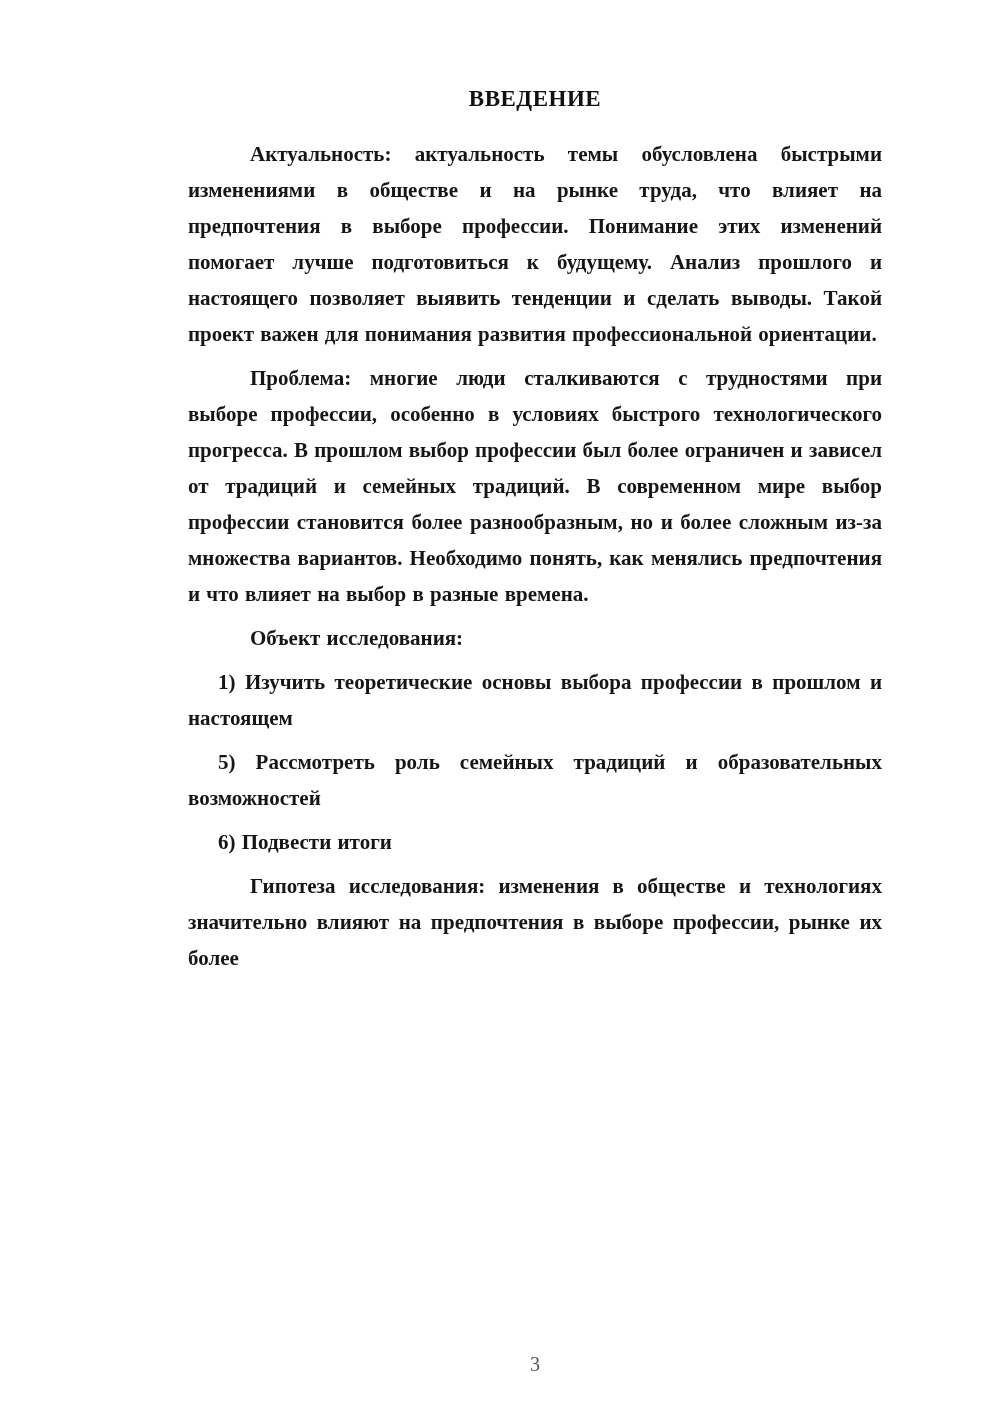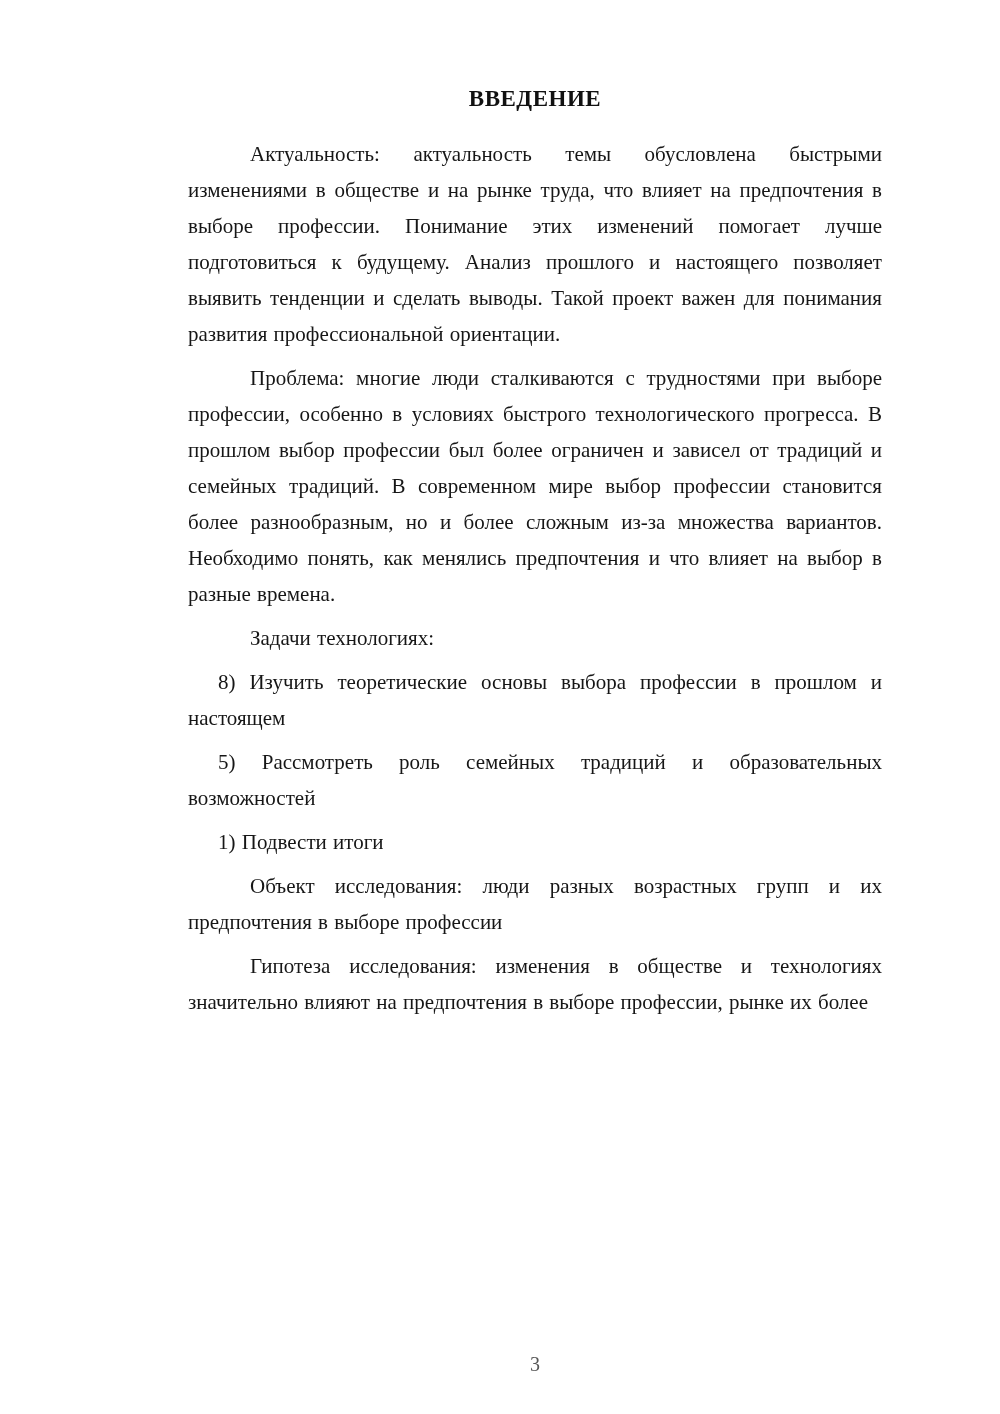--- a/index.html
+++ b/index.html
@@ -27,20 +27,21 @@
     letter-spacing: 0.5px;
     color: #111111;
   }
   .para {
     font-size: 21px;
     line-height: 36px;
     text-align: justify;
     margin: 0 0 8px 0;
     text-indent: 62px;
     word-spacing: 1px;
+    font-weight: bold;
   }
   .para.list-item {
     text-indent: 30px;
   }
   .page-footer {
     position: absolute;
     bottom: 38px;
     left: 140px;
     right: 70px;
     text-align: center;
@@ -50,22 +51,21 @@
 </style>
 </head>
 <body>
 
 <div class="page">
   <h1 class="doc-title">ВВЕДЕНИЕ</h1>
 
   <div class="doc-body">
       <p class="para">Актуальность: актуальность темы обусловлена быстрыми изменениями в обществе и на рынке труда, что влияет на предпочтения в выборе профессии. Понимание этих изменений помогает лучше подготовиться к будущему. Анализ прошлого и настоящего позволяет выявить тенденции и сделать выводы. Такой проект важен для понимания развития профессиональной ориентации.</p>
       <p class="para">Проблема: многие люди сталкиваются с трудностями при выборе профессии, особенно в условиях быстрого технологического прогресса. В прошлом выбор профессии был более ограничен и зависел от традиций и семейных традиций. В современном мире выбор профессии становится более разнообразным, но и более сложным из-за множества вариантов. Необходимо понять, как менялись предпочтения и что влияет на выбор в разные времена.</p>
-      <p class="para">Задачи технологиях:</p>
-      <p class="para list-item">8) Изучить теоретические основы выбора профессии в прошлом и настоящем</p>
+      <p class="para">Объект исследования:</p>
+      <p class="para list-item">1) Изучить теоретические основы выбора профессии в прошлом и настоящем</p>
       <p class="para list-item">5) Рассмотреть роль семейных традиций и образовательных возможностей</p>
-      <p class="para list-item">1) Подвести итоги</p>
-      <p class="para">Объект исследования: люди разных возрастных групп и их предпочтения в выборе профессии</p>
+      <p class="para list-item">6) Подвести итоги</p>
       <p class="para">Гипотеза исследования: изменения в обществе и технологиях значительно влияют на предпочтения в выборе профессии, рынке их более</p>
     </div>
 
   <div class="page-footer">3</div>
 </div>
 
 </body></html>

